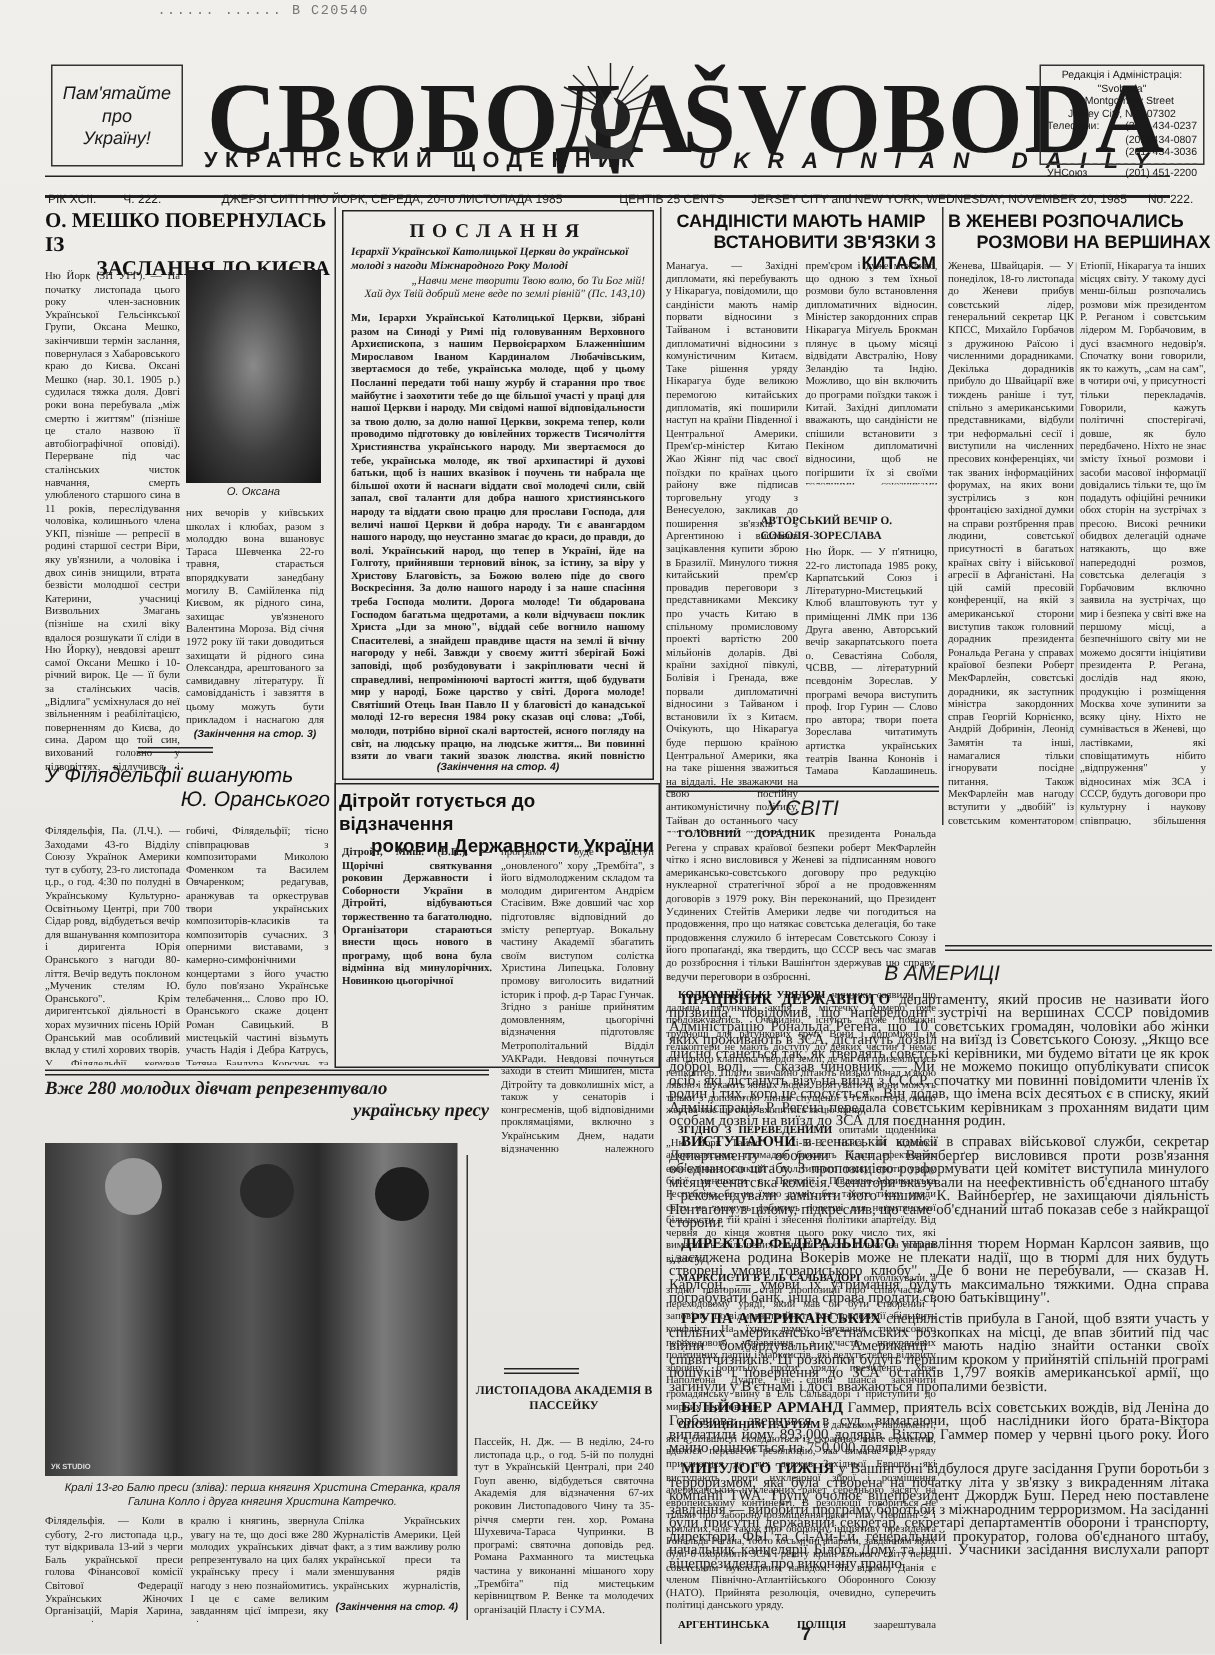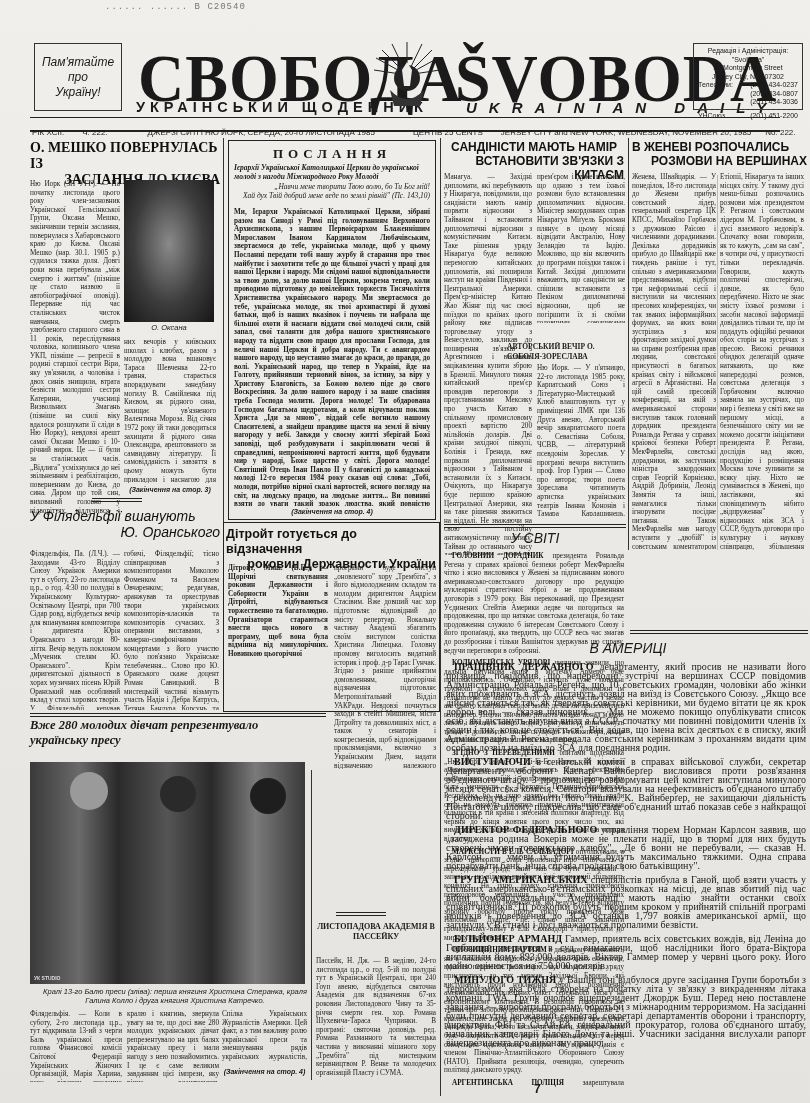--- a/index.html
+++ b/index.html
@@ -153,21 +153,21 @@
     <div>Дітройт готується до відзначення</div>
     <div style="text-align:right">роковин Державности України</div>
   </div>
   <div class="abs text" style="left:228px;top:564px;width:100px;height:140px;font-weight:bold;">Дітройт, Миш. (В.П.). — Щорічні святкування роковин Державности і Соборности України в Дітройті, відбуваються торжественно та багатолюдно. Організатори стараються внести щось нового в програму, щоб вона була відмінна від минулорічних. Новинкою цьогорічної</div>
   <div class="abs text" style="left:334px;top:564px;width:102px;height:205px;">програми буде виступ „оновленого" хору „Трембіта", з його відмолодженим складом та молодим диригентом Андрієм Стасівим. Вже довший час хор підготовляє відповідний до змісту репертуар. Вокальну частину Академії збагатить своїм виступом солістка Христина Липецька. Головну промову виголосить видатний історик і проф. д-р Тарас Гунчак. Згідно з раніше прийнятим домовленням, цьогорічні відзначення підготовляє Метрополітальний Відділ УАКРади. Невдовзі почнуться заходи в стейті Мишиґен, міста Дітройту та довколишніх міст, а також у сенаторів і конгресменів, щоб відповідними проклямаціями, включно з Українським Днем, надати відзначенню належного політичного змісту. Серед низки окремих церемоній, як проклямації, піднесення українських національних прапорів на ратушах міст тощо, головною буде Святочна Академія в неділю, 19-го січня 1986 року, о год. 3:30 по полудні в авдиторії школи Фіцджералд у Воррені, Миш.</div>
 
   <div class="dbl" style="left:30px;top:713px;width:296px;"></div>
 
   <div class="abs" style="left:30px;top:718px;width:296px;font:bold italic 12.5px 'Liberation Serif',serif;">
     <div>Вже 280 молодих дівчат репрезентувало</div>
-    <div style="text-align:left">українську пресу</div>
+    <div style="text-align:right">українську пресу</div>
   </div>
   <div class="photo" style="left:30px;top:762px;width:275px;height:222px;background:linear-gradient(90deg,#3a3a3a 0%,#6a6a6a 18%,#2a2a2a 32%,#555 50%,#2a2a2a 66%,#7a7a7a 82%,#3a3a3a 100%);">
     <div style="position:absolute;left:40px;top:10px;width:38px;height:38px;border-radius:50%;background:#9a9a9a;"></div>
     <div style="position:absolute;left:130px;top:14px;width:36px;height:36px;border-radius:50%;background:#2a2a2a;"></div>
     <div style="position:absolute;left:220px;top:16px;width:36px;height:36px;border-radius:50%;background:#1e1e1e;"></div>
     <span style="position:absolute;left:4px;bottom:3px;font:bold 5px 'Liberation Sans',sans-serif;color:#ddd;">УК STUDIO</span>
   </div>
   <div class="abs caption" style="left:30px;top:987px;width:290px;line-height:9px;">Кралі 13-го Балю преси (зліва): перша княгиня Христина Стеранка, краля Галина Колло і друга княгиня Христина Катречко.</div>
   <div class="abs text" style="left:30px;top:1010px;width:92px;height:72px;">Філядельфія. — Коли в суботу, 2-го листопада ц.р., тут відкривала 13-ий з черги Баль української преси голова Фінансової комісії Світової Федерації Українських Жіночих Організацій, Марія Харина, вона, вітаючи численно зібраних присутніх і 16 кандидаток на</div>
   <div class="abs text" style="left:127px;top:1010px;width:92px;height:72px;">кралю і княгинь, звернула увагу на те, що досі вже 280 молодих українських дівчат репрезентувало на цих балях українську пресу і мали нагоду з нею познайомитись. І це є саме великим завданням цієї імпрези, яку річно влаштовують Фінансова комісія СФУЖО і</div>

